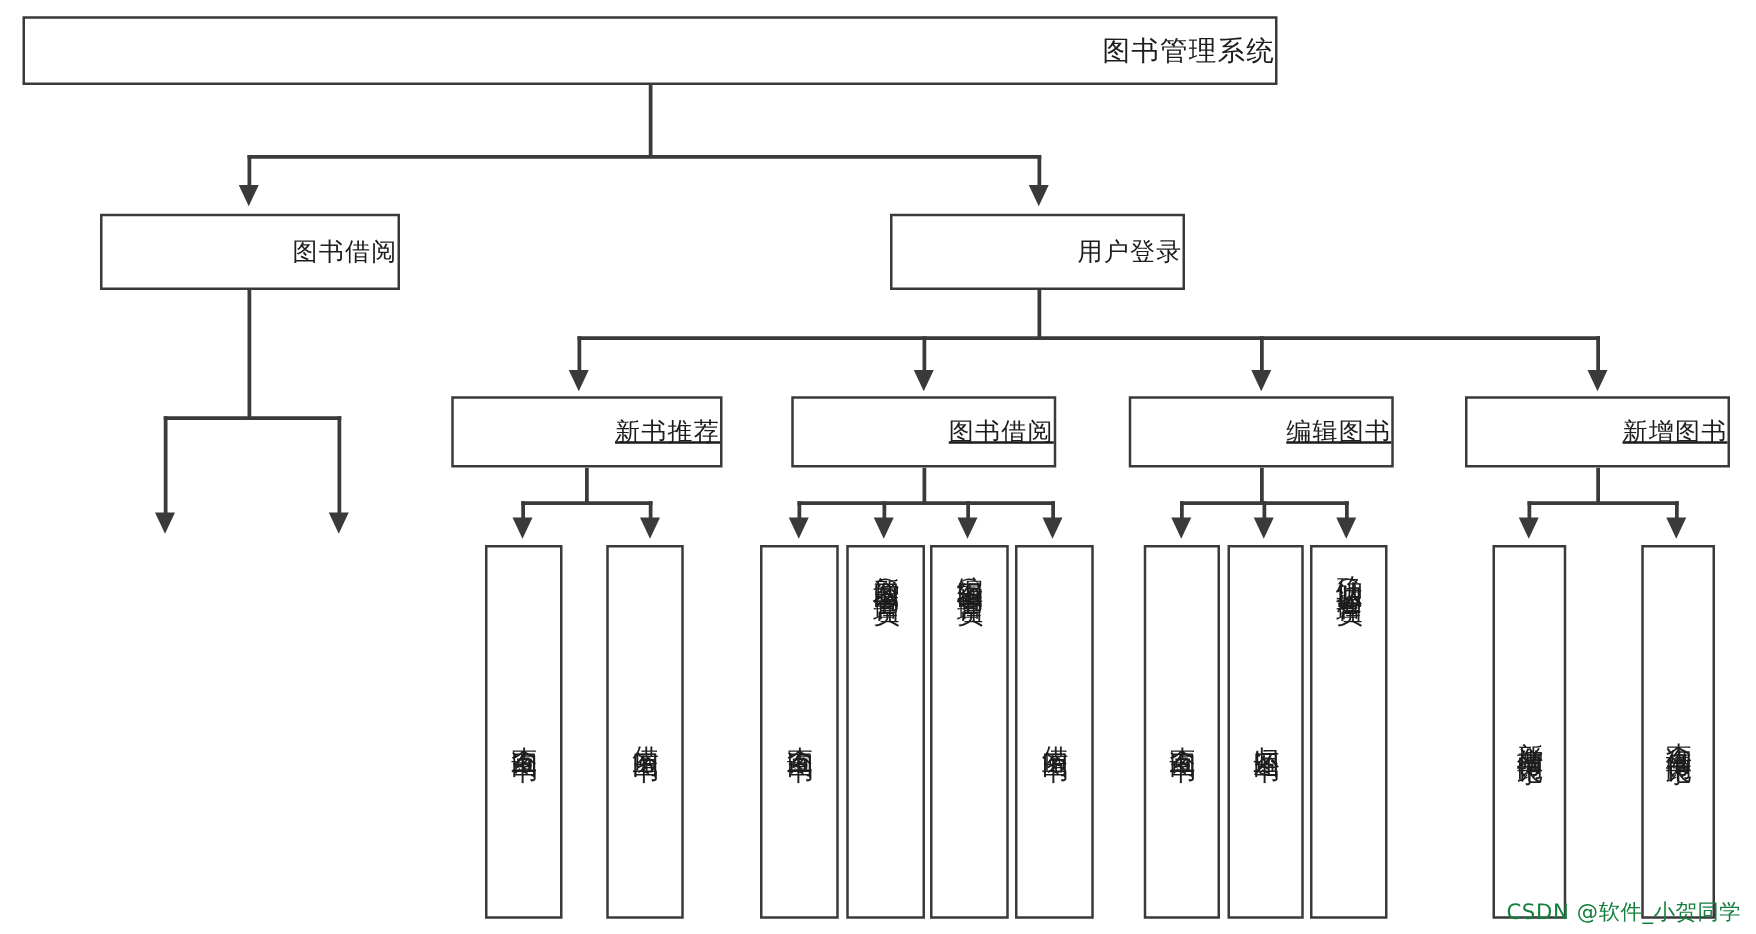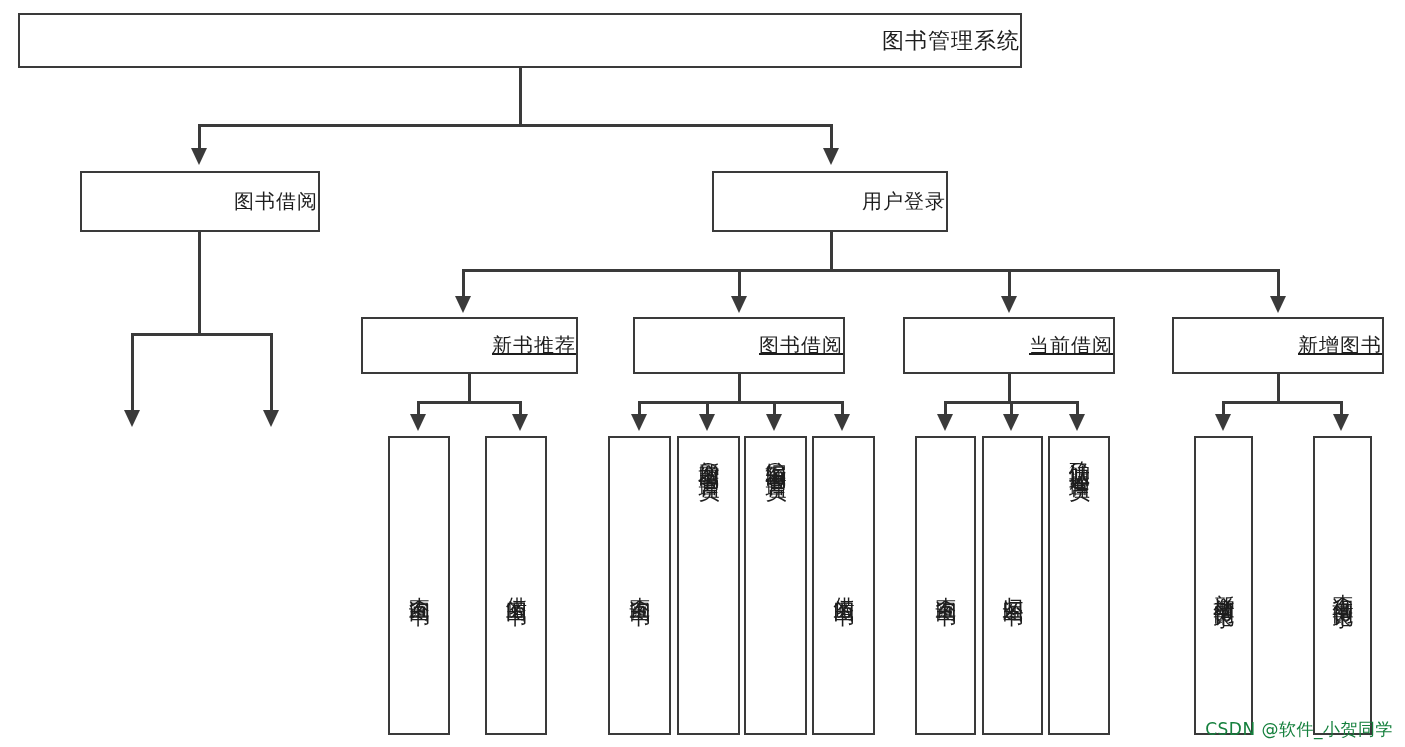--- a/index.html
+++ b/index.html
@@ -141,21 +141,21 @@
   <div class="ln v" style="left:1277px; top:269px; width:3px; height:30px;"></div>
   <div class="arrow" style="left:1270px; top:296px;"></div>
 
   <div class="node level3" style="left:361px; top:317px; width:217px; height:57px;">
     <span>新书推荐</span>
   </div>
   <div class="node level3" style="left:633px; top:317px; width:212px; height:57px;">
     <span>图书借阅</span>
   </div>
   <div class="node level3" style="left:903px; top:317px; width:212px; height:57px;">
-    <span>当前借阅</span>
+    <span>编辑图书</span>
   </div>
   <div class="node level3" style="left:1172px; top:317px; width:212px; height:57px;">
     <span>新增图书</span>
   </div>
 
   <div class="ln v" style="left:468px; top:374px; width:3px; height:30px;"></div>
   <div class="ln h" style="left:417px; top:401px; width:105px; height:3px;"></div>
   <div class="ln v" style="left:417px; top:401px; width:3px; height:15px;"></div>
   <div class="arrow" style="left:410px; top:414px;"></div>
   <div class="ln v" style="left:519px; top:401px; width:3px; height:15px;"></div>

